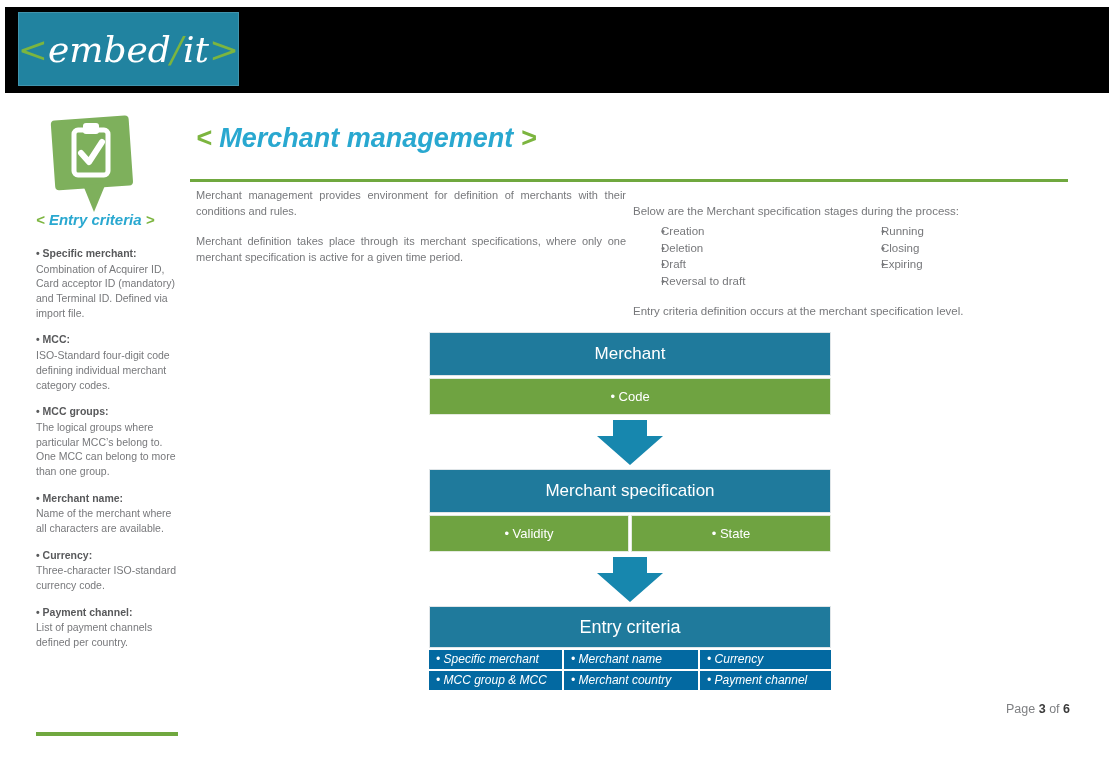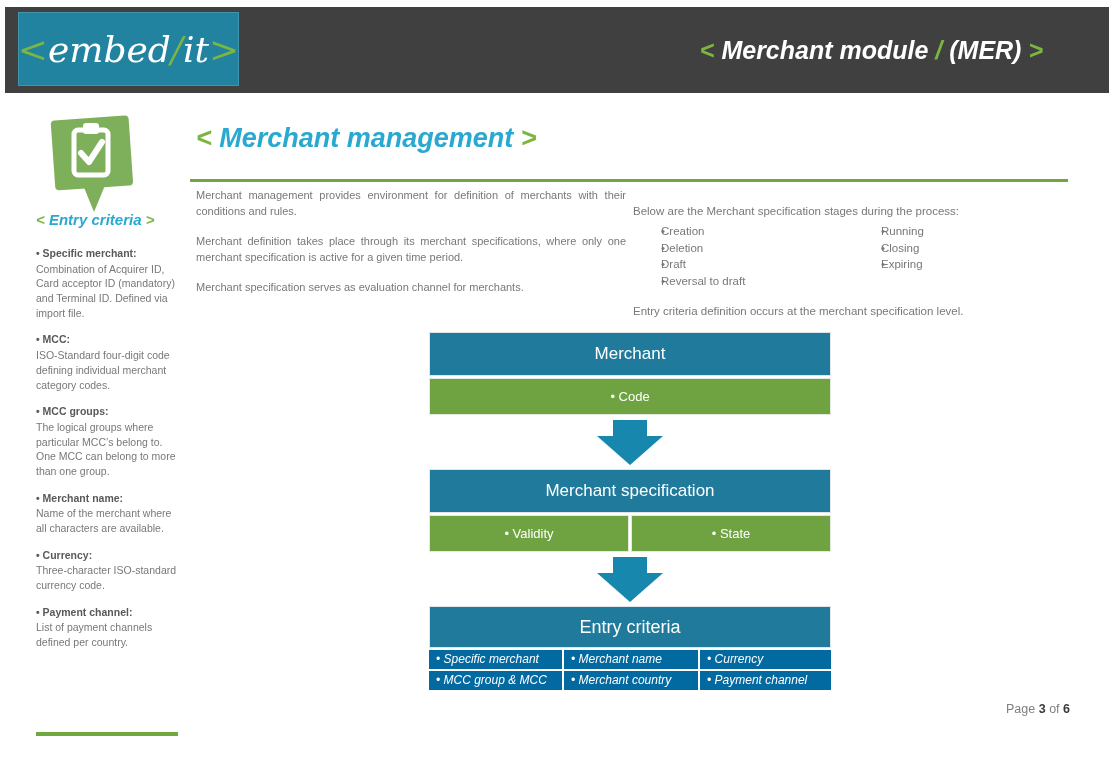--- a/index.html
+++ b/index.html
@@ -1,21 +1,21 @@
 <!DOCTYPE html>
 <html><head>
 <meta charset="utf-8">
 <style>
   * { margin:0; padding:0; box-sizing:border-box; }
   html,body { width:1114px; height:784px; background:#ffffff;
               font-family:"Liberation Sans", sans-serif; }
   .page { position:relative; width:1114px; height:784px; background:#fff; overflow:hidden; }
 
   
-  .header { position:absolute; left:5px; top:7px; width:1104px; height:86px; background:#404040; }
+  .header { position:absolute; left:5px; top:7px; width:1104px; height:86px; background:#000000; }
   .logo-tile { position:absolute; left:13px; top:5px; width:221px; height:74px;
                background:#2183A0; border:1px solid rgba(255,255,255,0.14);
                display:flex; align-items:center; justify-content:center; }
   .logo { font-family:"DejaVu Serif", serif; font-style:italic; font-size:36px; color:#ffffff; white-space:nowrap; }
   .logo .grn { color:#7CB53F; }
   .hdr-title { position:absolute; right:66px; top:0; height:86px; line-height:86px;
                font-style:italic; font-weight:bold; font-size:25px; color:#ffffff; white-space:nowrap; }
   .hdr-title .grn { color:#7CB53F; }
 
   
@@ -67,21 +67,20 @@
 </style>
 </head>
 <body>
 
 <div class="page">
 
   <div class="header">
     <div class="logo-tile">
       <div class="logo"><span class="grn">&lt;</span><span>embed</span><span class="grn">/</span><span>it</span><span class="grn">&gt;</span></div>
     </div>
-    <div class="hdr-title"><span class="grn">&lt;</span><span> Merchant module </span><span class="grn">/</span><span> (MER) </span><span class="grn">&gt;</span></div>
   </div>
 
   <svg class="side-icon" viewBox="0 0 102 110">
     <g transform="rotate(-4 51 48)">
       <rect x="13" y="12" width="78" height="70" rx="4" fill="#7EB05C"></rect>
     </g>
     <polygon points="43,79 66,77 54,106" fill="#7EB05C"></polygon>
     <rect x="34" y="24" width="34" height="45" rx="4" fill="none" stroke="#ffffff" stroke-width="5"></rect>
     <rect x="43" y="17" width="16" height="11" rx="3" fill="#ffffff"></rect>
     <path d="M41 47 L49 56 L62 36" stroke="#ffffff" stroke-width="6" fill="none" stroke-linecap="round" stroke-linejoin="round"></path>
@@ -116,21 +115,20 @@
     </div>
   </div>
   <div class="side-rule"></div>
 
   <div class="main-heading"><span class="grn">&lt; </span><span>Merchant management</span><span class="grn"> &gt;</span></div>
   <div class="main-rule"></div>
 
   <div class="col-left">
     <p>Merchant management provides environment for definition of merchants with their conditions and rules.</p>
     <p>Merchant definition takes place through its merchant specifications, where only one merchant specification is active for a given time period.</p>
-    <p>Merchant specification serves as evaluation channel for merchants.</p>
   </div>
 
   <div class="col-right">
     <div>Below are the Merchant specification stages during the process:</div>
     <div class="stages">
       <div class="stage-col">
         <div class="stage-row">
             <span class="dot">•</span>
             <span>Creation</span>
           </div>

